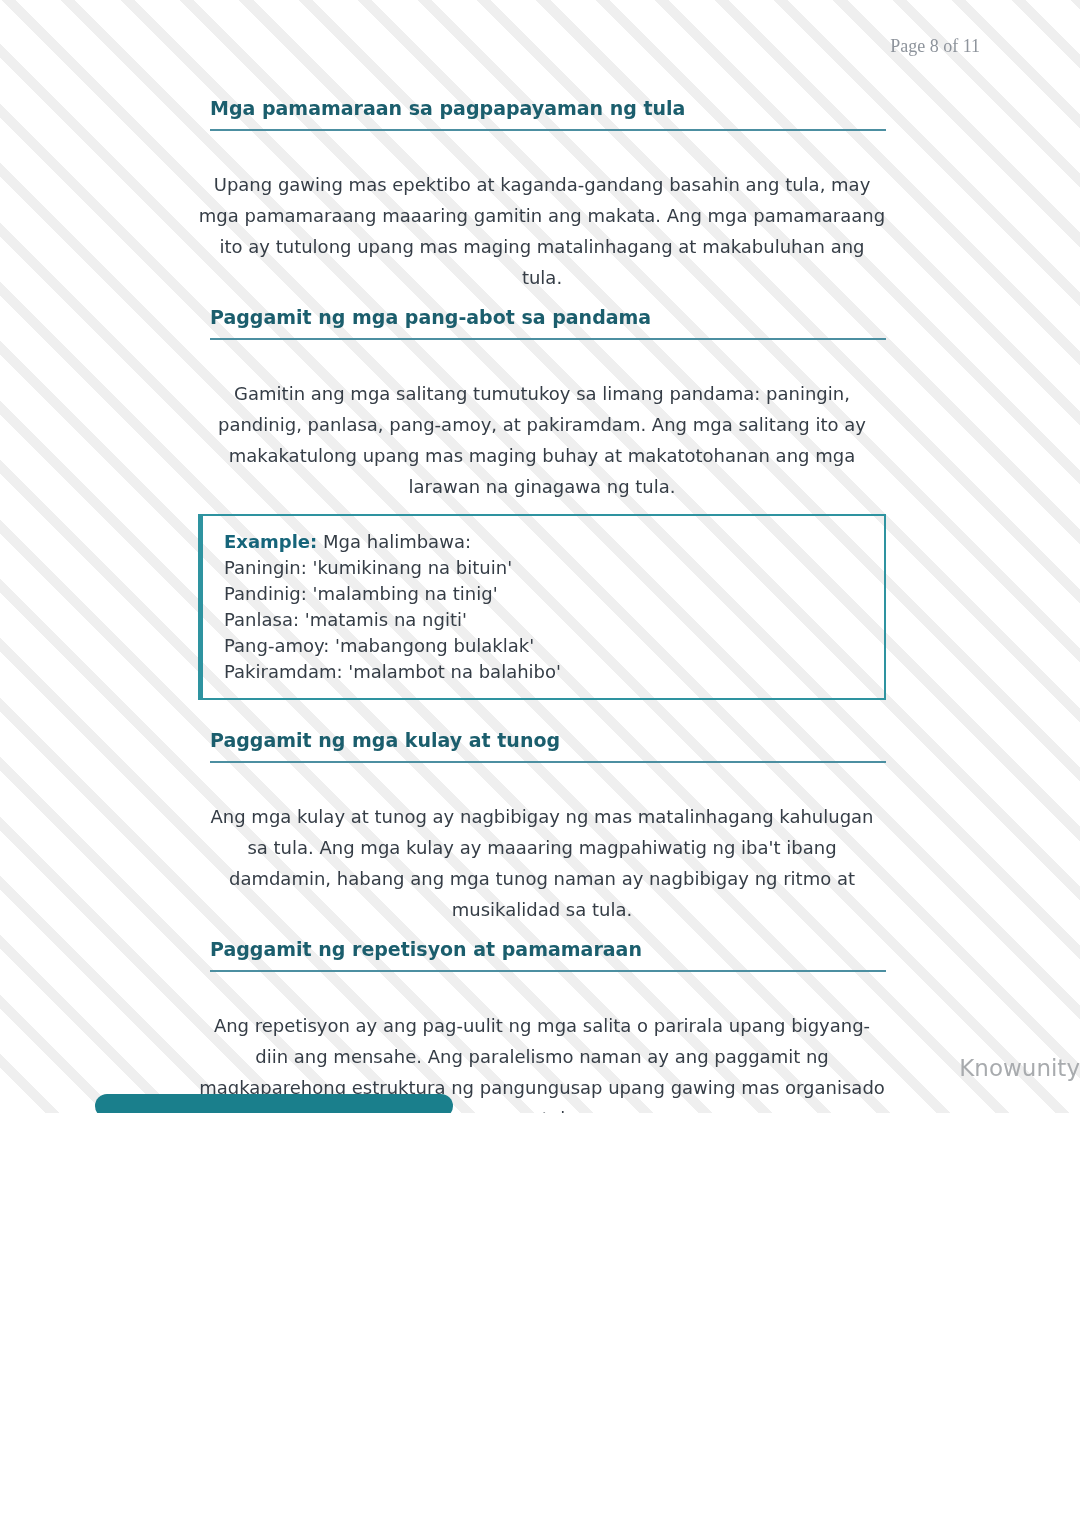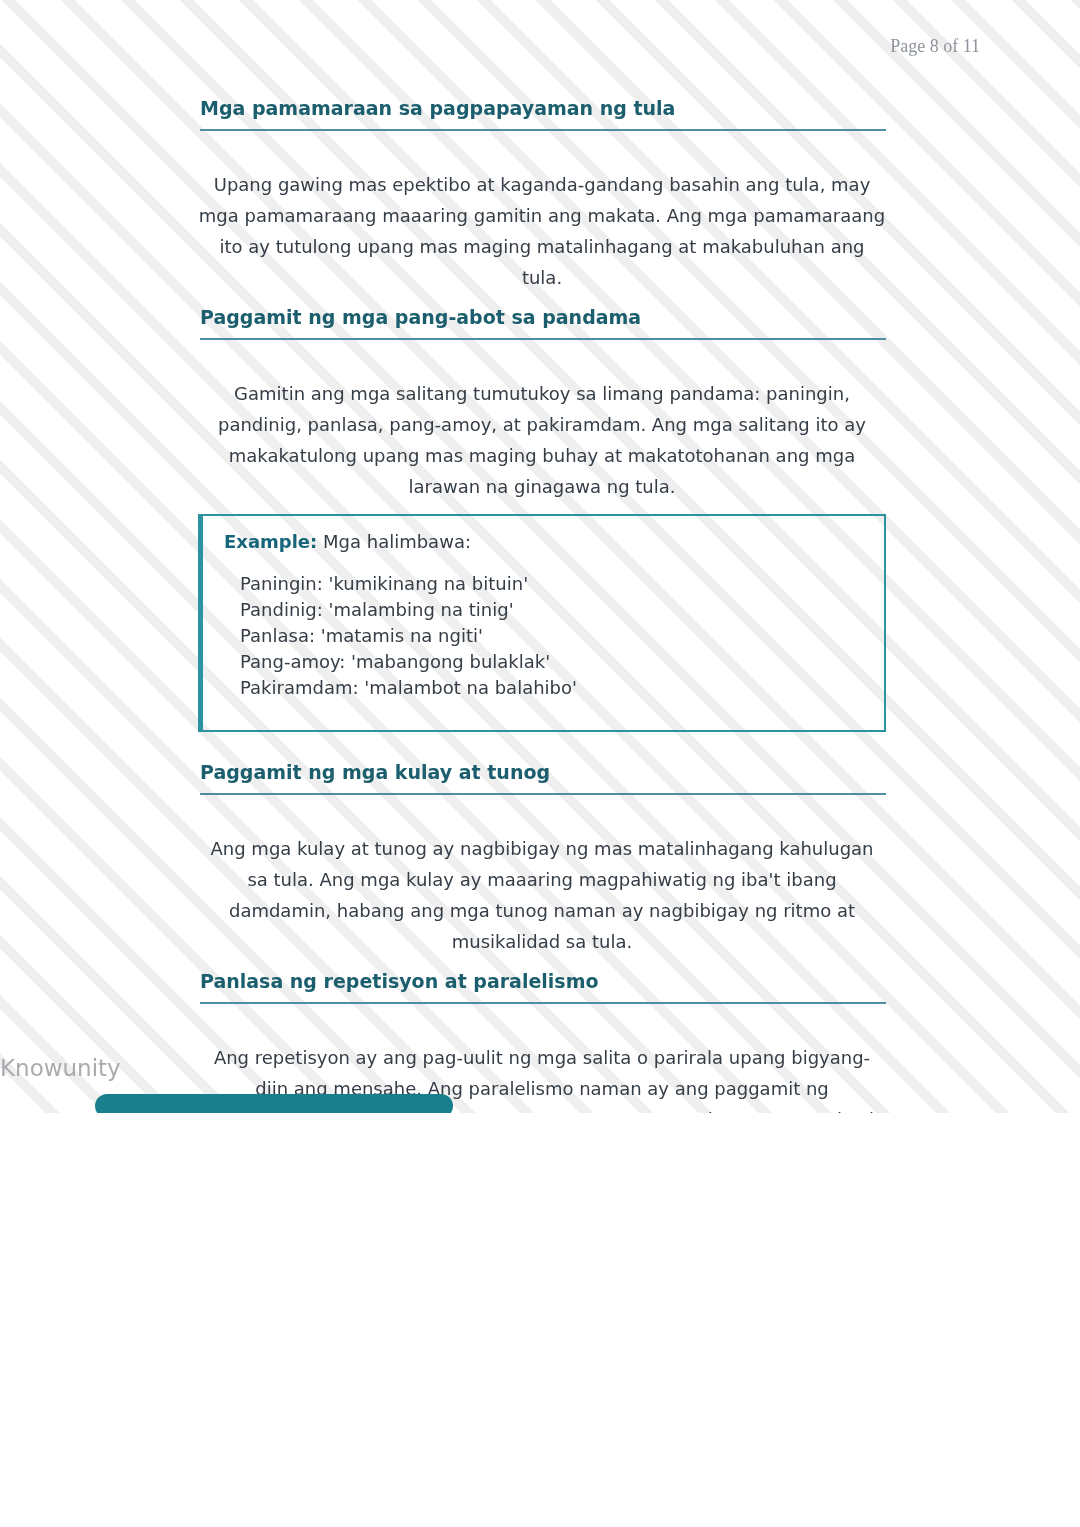--- a/index.html
+++ b/index.html
@@ -26,21 +26,21 @@
     font-size: 18px;
     color: #8e949c;
   }
   .content {
     position: absolute;
     top: 96px;
     left: 198px;
     width: 688px;
   }
   .section-heading {
-    margin: 0 0 38px 2px;
+    margin: 0 0 38px 12px;
     font-size: 19px;
     line-height: 24px;
     font-weight: bold;
     color: #1b5e6d;
     padding-bottom: 9px;
     border-bottom: 2px solid #4c8fa1;
   }
   .para {
     margin: 0 0 12px 0;
     font-size: 18px;
@@ -61,32 +61,32 @@
     margin: 0;
     font-size: 18px;
     line-height: 26px;
     color: #353d46;
   }
   .example-label {
     font-weight: bold;
     color: #16657a;
   }
   .example-lines {
-    margin: 16px;
+    margin: 0;
     font-size: 18px;
     line-height: 26px;
     color: #353d46;
     white-space: pre-line;
   }
   .footer-brand {
     position: absolute;
     bottom: 32px;
     left: 0;
     width: 100%;
-    text-align: left;
+    text-align: right;
     font-size: 23px;
     color: #a8abae;
   }
   .bottom-accent-bar {
     position: absolute;
     left: 95px;
     bottom: -5px;
     width: 358px;
     height: 24px;
     border-radius: 12px;
@@ -117,21 +117,21 @@
 Pandinig: 'malambing na tinig'
 Panlasa: 'matamis na ngiti'
 Pang-amoy: 'mabangong bulaklak'
 Pakiramdam: 'malambot na balahibo'</div>
     </div>
 
     <h2 class="section-heading">Paggamit ng mga kulay at tunog</h2>
     <p class="para">Ang mga kulay at tunog ay nagbibigay ng mas matalinhagang kahulugan sa tula. Ang mga kulay ay maaaring magpahiwatig ng iba't ibang damdamin, habang ang mga tunog naman ay nagbibigay ng ritmo at musikalidad sa tula.</p>
 
 
-    <h2 class="section-heading">Panlasa ng repetisyon at paralelismo</h2>
+    <h2 class="section-heading">Paggamit ng repetisyon at pamamaraan</h2>
     <p class="para">Ang repetisyon ay ang pag-uulit ng mga salita o parirala upang bigyang-diin ang mensahe. Ang paralelismo naman ay ang paggamit ng magkaparehong estruktura ng pangungusap upang gawing mas organisado ang tula.</p>
 
   </div>
 
   <div class="footer-brand">Knowunity</div>
 
   <div class="bottom-accent-bar"></div>
 
 </div>
 

